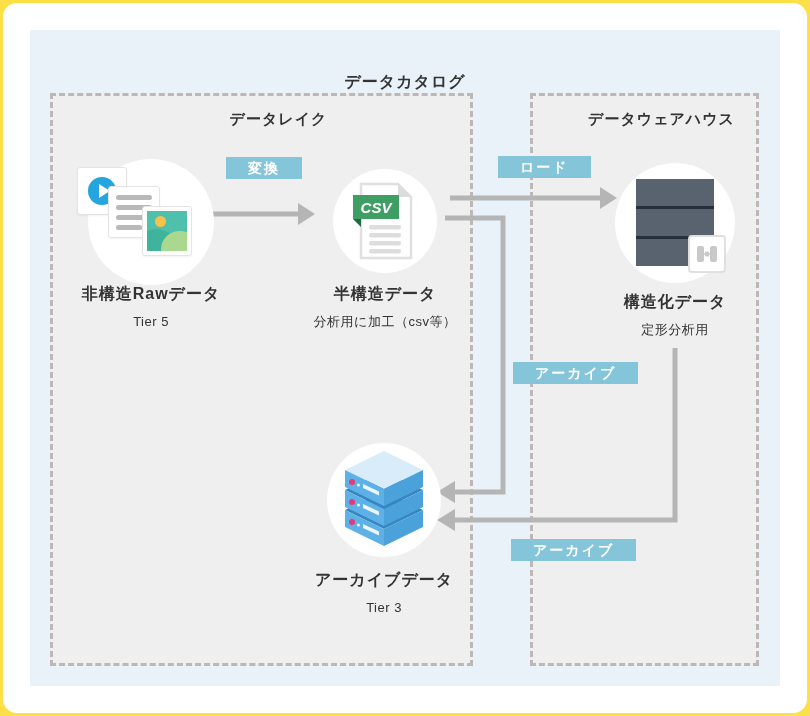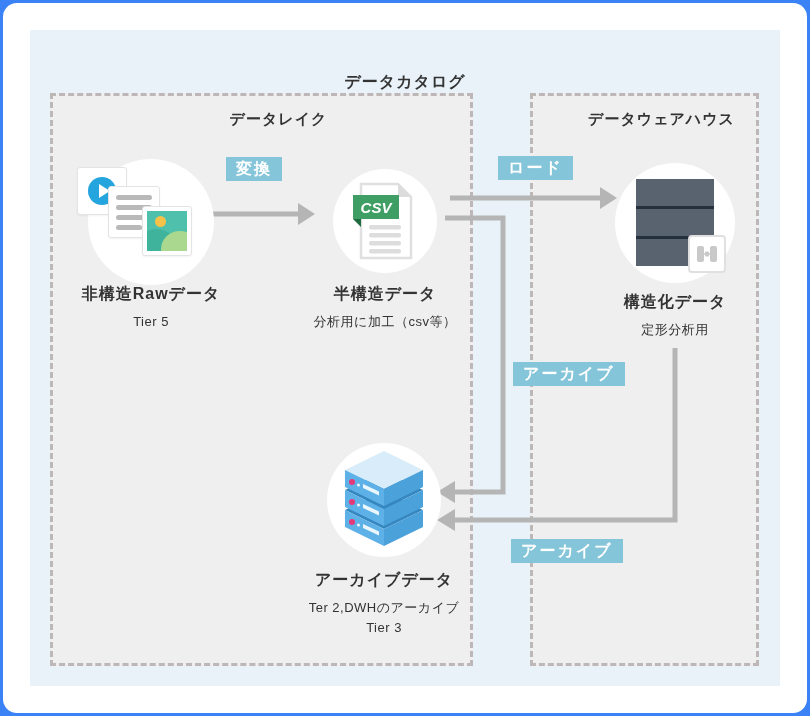--- a/index.html
+++ b/index.html
@@ -1,25 +1,25 @@
 <!DOCTYPE html>
 <html><head>
 <meta charset="utf-8">
 <style>
   html,body{margin:0;padding:0;background:#f2f2f3;font-family:"Liberation Sans","DejaVu Sans",sans-serif;}
-  .stage{position:relative;width:810px;height:716px;background:#3b82f6;overflow:hidden;}
+  .stage{position:relative;width:810px;height:716px;background:#fde047;overflow:hidden;}
   .page-card{position:absolute;left:3px;top:3px;right:3px;bottom:3px;background:#ffffff;border-radius:14px;}
   .catalog{position:absolute;left:30px;top:30px;width:750px;height:656px;background:#e8f2f8;}
   .catalog-title{position:absolute;left:0;top:42px;width:100%;text-align:center;font-size:16px;font-weight:bold;color:#333;letter-spacing:1px;}
   .group{position:absolute;background:#efefef;border:3px dashed #bdb7b7;box-sizing:border-box;}
   .group-datalake{left:50px;top:93px;width:423px;height:573px;}
   .group-dwh{left:530px;top:93px;width:229px;height:573px;}
   .group-title{position:absolute;left:17px;top:14px;width:100%;text-align:center;font-size:15px;font-weight:bold;color:#333;letter-spacing:1px;}
   .arrows{position:absolute;left:0;top:0;pointer-events:none;}
-  .edge-label{position:absolute;background:#85c5da;color:#fff;font-size:16px;font-weight:bold;letter-spacing:2px;padding:4px 10px;line-height:1;white-space:nowrap;}
+  .edge-label{position:absolute;background:#85c5da;color:#fff;font-size:14px;font-weight:bold;letter-spacing:2px;padding:4px 22px;line-height:1;white-space:nowrap;}
   .circle{position:absolute;background:#fff;border-radius:50%;font-style:italic;}
   .node-text{position:absolute;text-align:center;color:#333;}
   .node-title{font-size:16px;font-weight:bold;margin-bottom:7px;letter-spacing:1px;}
   .node-sub{font-size:13px;line-height:1.55;letter-spacing:0.5px;}
   
   .card{position:absolute;background:#fff;border:1px solid #e4e4e4;border-radius:3px;box-shadow:0 1px 2px rgba(0,0,0,0.05);}
   .video-card{left:-11px;top:8px;width:48px;height:46px;}
   .video-circle{position:absolute;left:50%;top:50%;width:28px;height:28px;margin:-14px 0 0 -14px;border-radius:50%;background:#24a5de;}
   .play-tri{position:absolute;left:11px;top:7px;width:0;height:0;border-left:11px solid #fff;border-top:7px solid transparent;border-bottom:7px solid transparent;}
   .doc-card{left:20px;top:27px;width:50px;height:50px;}
@@ -169,16 +169,15 @@
           <path d="M96,27 L57,46 L57,63 L96,44 Z" fill="#4ba1d9"></path>
           <circle cx="25" cy="39" r="3" fill="#e5397a"></circle>
           <circle cx="31.5" cy="42" r="1.5" fill="#ffffff" opacity="0.9"></circle>
           <path d="M36,41 L52,48.5 L52,52.5 L36,45 Z" fill="#eaf6fd"></path>
         </g>
       </g>
     </svg>
   </div>
   <div class="node-text" style="left:274px;top:570px;width:220px;">
     <div class="node-title">アーカイブデータ</div>
-    <div class="node-sub">Ter 2,DWHのアーカイブ</div>
     <div class="node-sub">Tier 3</div>
   </div>
 </div>
 
 </body></html>

